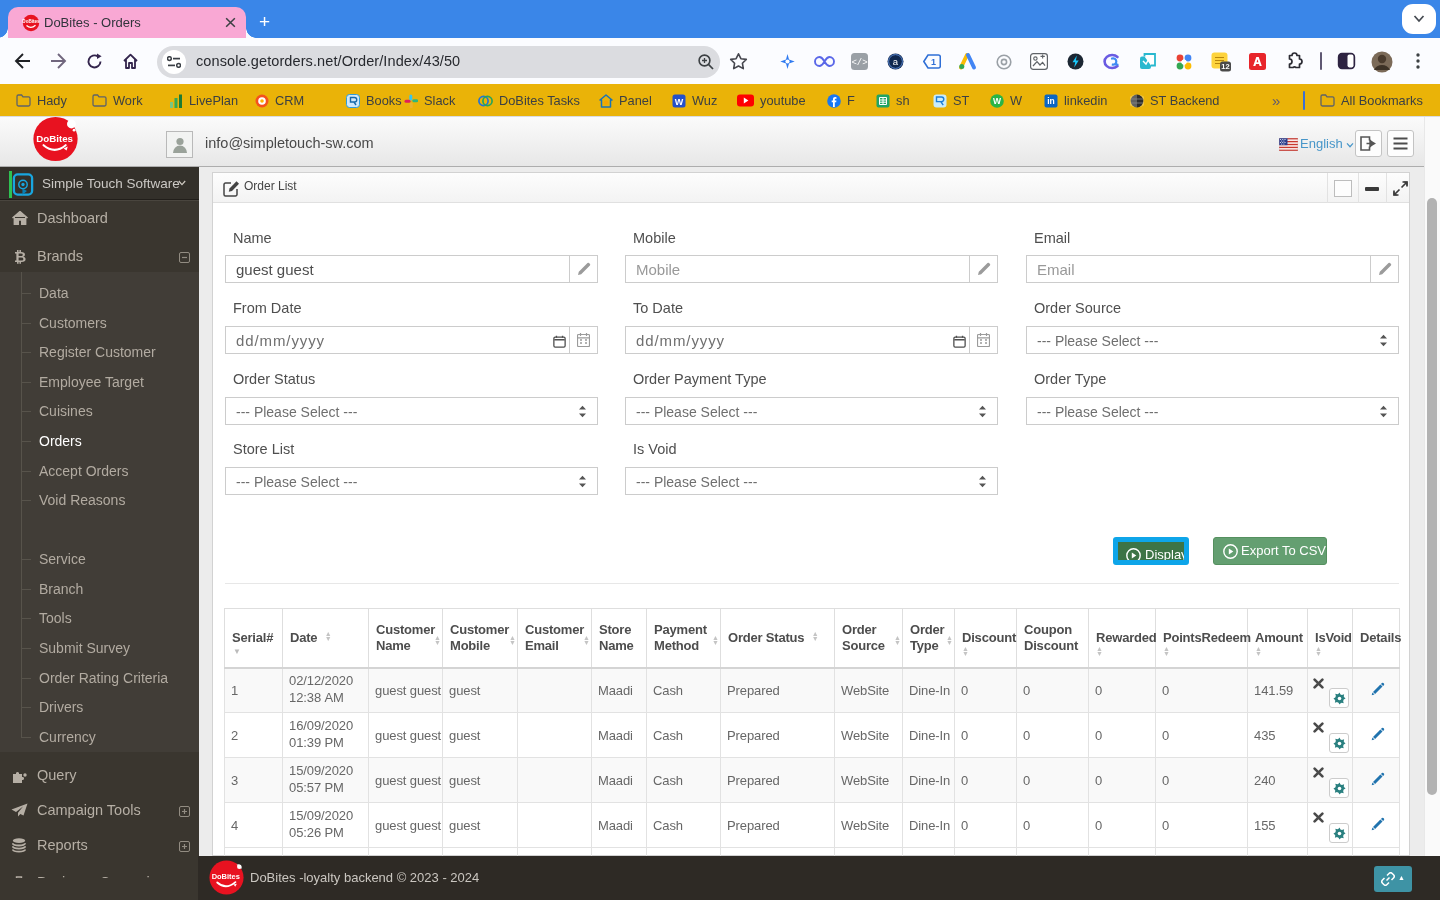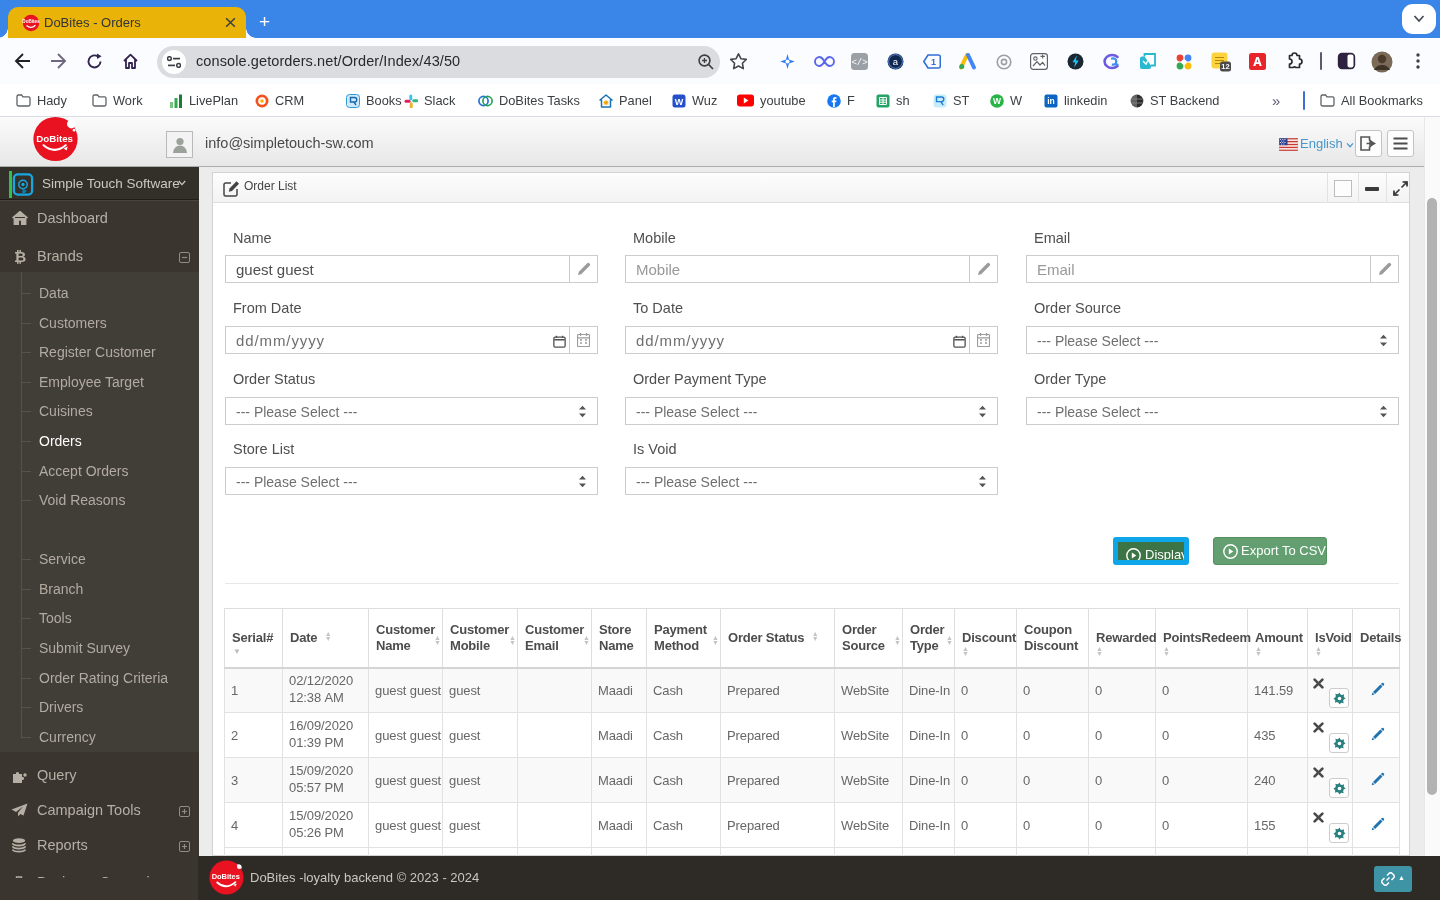--- a/index.html
+++ b/index.html
@@ -3,31 +3,31 @@
 <meta charset="utf-8">
 <style>
 * { margin:0; padding:0; box-sizing:border-box; }
 html,body { width:1440px; height:900px; overflow:hidden; }
 body { font-family:"Liberation Sans", sans-serif; -webkit-font-smoothing:antialiased; }
 .page { position:relative; width:1440px; height:900px; background:#ececec; overflow:hidden; }
 .abs { position:absolute; }
 
 
 .tabbar { position:absolute; left:0; top:0; width:1440px; height:38px; background:#3a86e8; }
-.tab { position:absolute; left:8px; top:7px; width:238px; height:31px; background:#eab308; border-radius:10px 10px 0 0; }
+.tab { position:absolute; left:8px; top:7px; width:238px; height:31px; background:#f9a8d4; border-radius:10px 10px 0 0; }
 .tab-title { position:absolute; left:36px; top:8px; font-size:13px; color:#30343b; }
 .newtab { position:absolute; left:254px; top:12px; width:21px; height:21px; color:#fff; font-size:19px; line-height:20px; text-align:center; font-weight:400; }
 .tabsearch { position:absolute; left:1402px; top:4px; width:34px; height:30px; background:#fff; border-radius:11px; }
 
 .toolbar { position:absolute; left:0; top:38px; width:1440px; height:46px; background:#fbfcff; }
 .omni { position:absolute; left:157px; top:46px; width:563px; height:32px; background:#dbdce0; border-radius:16px; }
 .omni-circ { position:absolute; left:162px; top:50px; width:24px; height:24px; background:#fff; border-radius:50%; }
 .url { position:absolute; left:196px; top:53px; font-size:14.5px; color:#27292e; letter-spacing:0.1px; }
 
-.bookbar { position:absolute; left:0; top:84px; width:1440px; height:33px; background:#ffffff; border-bottom:1px solid #d9dce2; }
+.bookbar { position:absolute; left:0; top:84px; width:1440px; height:33px; background:#eab308; border-bottom:1px solid #d9dce2; }
 .bm { position:absolute; top:0; height:33px; display:flex; align-items:center; font-size:12.8px; color:#3c4043; gap:6px; }
 
 
 .apphead { position:absolute; left:0; top:117px; width:1440px; height:50px;
   background:linear-gradient(#fbfbfb,#e7e7e7); border-bottom:1px solid #adadad; }
 .userbox { position:absolute; left:166px; top:131px; width:27px; height:27px; background:#f2f3f2; border:1px solid #b9b9b9; }
 .hmail { position:absolute; left:205px; top:135px; font-size:14.5px; color:#494949; }
 .lang { position:absolute; left:1300px; top:136px; font-size:13px; color:#4796c9; }
 .hbtn { position:absolute; top:130px; width:27px; height:27px; background:#fdfdfd; border:1px solid #c3c3c3; border-radius:3px; }
 

